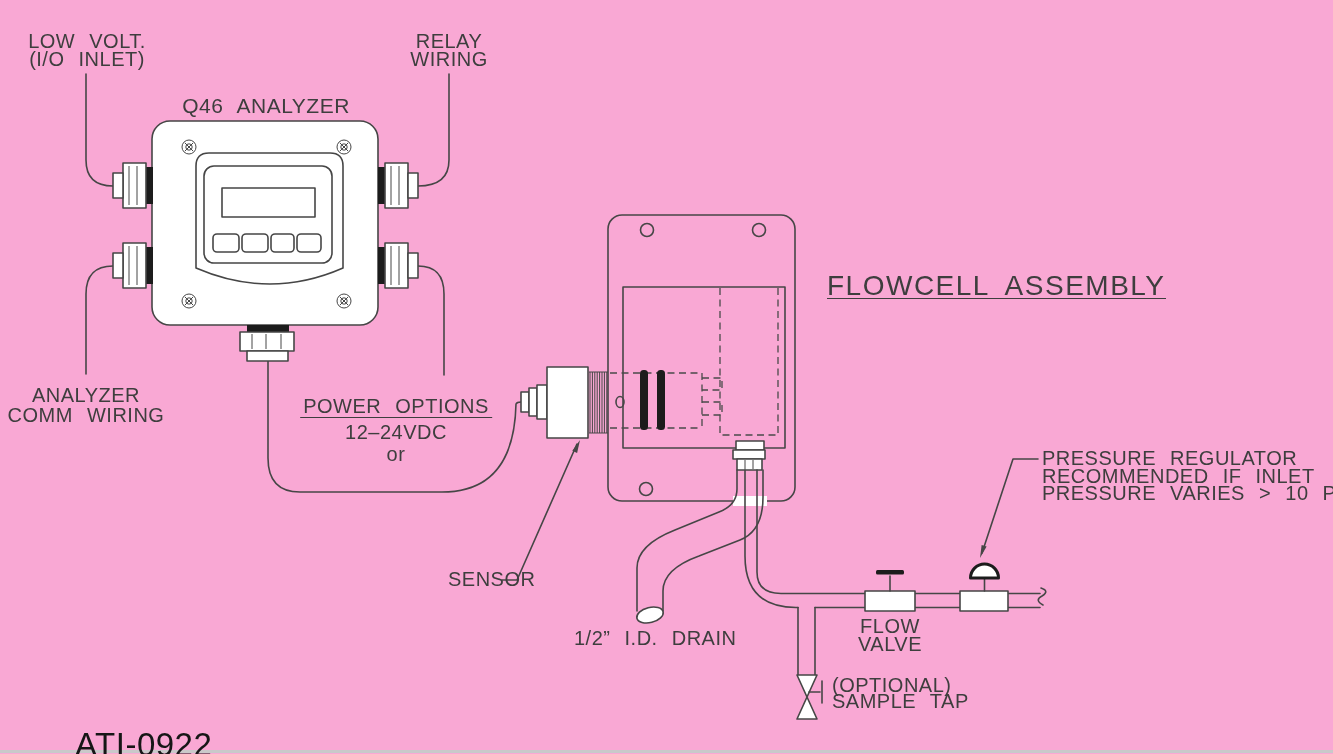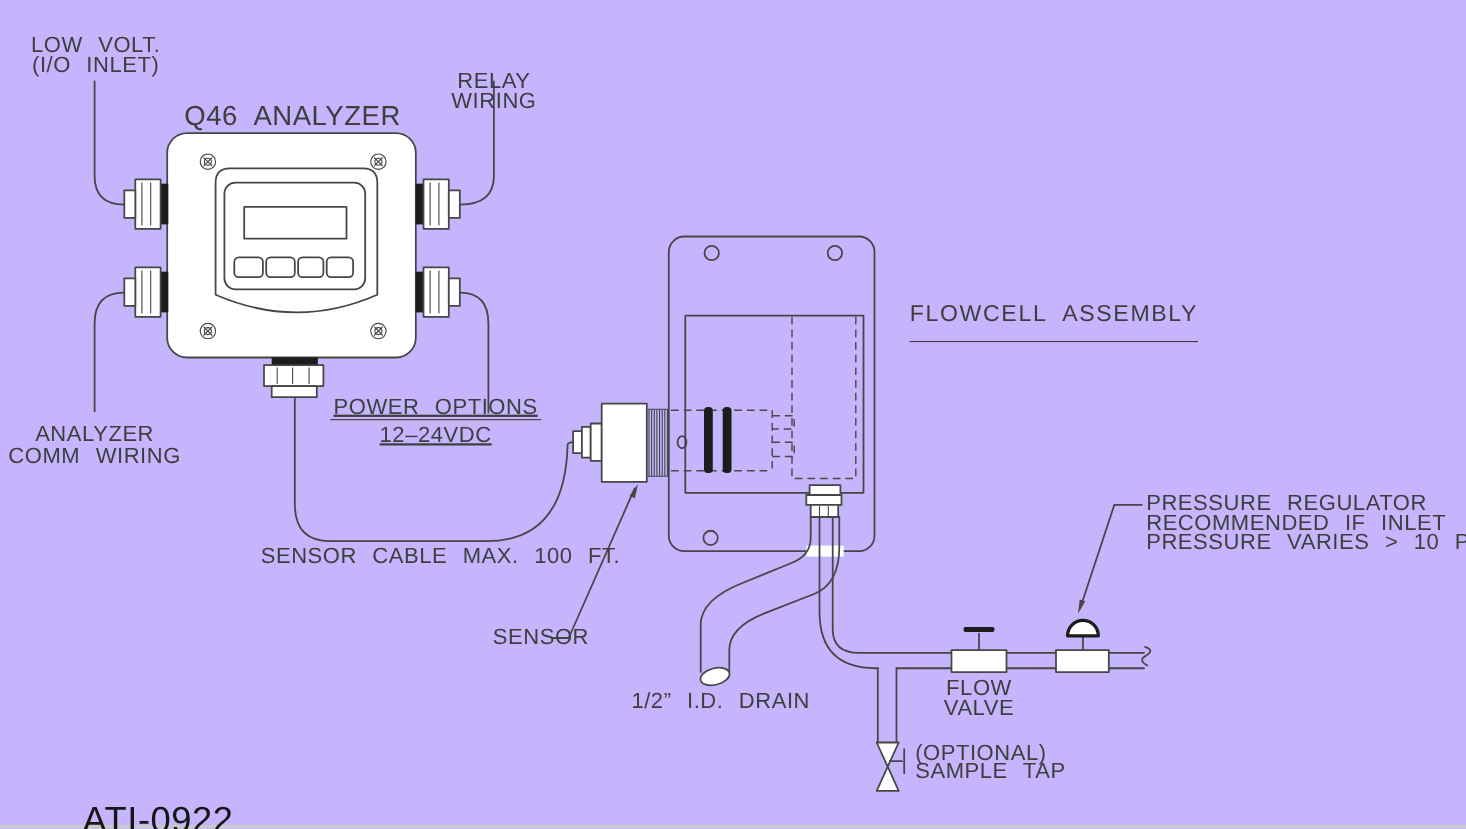--- a/index.html
+++ b/index.html
@@ -1,34 +1,34 @@
 <!DOCTYPE html>
 <html><head>
 <meta charset="utf-8">
 <style>
   html,body { margin:0; padding:0; background:#fff; }
   .stage {
-    position:relative; width:1333px; height:754px; background:#c4b5fd;
+    position:relative; width:1333px; height:754px; background:#f9a8d4;
     font-family:"Liberation Sans", sans-serif; overflow:hidden;
   }
   .stage svg { position:absolute; left:0; top:0; }
   .cad {
     position:absolute; color:#3e3e3e; font-size:20px; letter-spacing:.5px;
     word-spacing:8px; white-space:nowrap; line-height:18px;
   }
   .cad span { display:block; }
   .center { transform:translateX(-50%); text-align:center; }
   .u { display:inline-block; border-bottom:1.6px solid #3e3e3e; padding:0 3px 2px; }
   .lh20 { line-height:20px; }
   .lh17 { line-height:17.5px; }
   .lh16 { line-height:16px; }
   .lh22 { line-height:22px; }
   .title {
-    font-size:21px; letter-spacing:1.5px; border-bottom:1.7px solid #3e3e3e;
-    padding-bottom:15px;
+    font-size:28px; letter-spacing:1.5px; border-bottom:1.7px solid #3e3e3e;
+    padding-bottom:3px;
   }
   .docnum {
     font-size:33px; color:#161616; letter-spacing:.5px; word-spacing:0;
     line-height:34px;
   }
   
   .ln  { fill:none; stroke:#464646; stroke-width:1.6; stroke-linecap:round; stroke-linejoin:round; }
   .thin{ fill:none; stroke:#464646; stroke-width:1; }
   .dsh { fill:none; stroke:#4a4a4a; stroke-width:1.3; stroke-dasharray:7 4.5; }
   .wfill { fill:#ffffff; }
@@ -209,46 +209,44 @@
     </g>
 
     <rect x="0" y="750" width="1333" height="3" fill="#c9c9c9"></rect>
   </svg>
 
   <div class="cad center" style="left:87px; top:32px;">
     <span>LOW VOLT.</span>
     <span>(I/O INLET)</span>
   </div>
 
-  <div class="cad center" style="left:449px; top:32px;margin-top:33px;">
+  <div class="cad center" style="left:449px; top:32px;">
     <span>RELAY</span>
     <span>WIRING</span>
   </div>
 
-  <div class="cad center" style="left:266px; top:97px; font-size:25px;">
+  <div class="cad center" style="left:266px; top:97px; font-size:21px;">
     <span>Q46 ANALYZER</span>
   </div>
 
   <div class="cad center lh20" style="left:86px; top:385px;">
     <span>ANALYZER</span>
     <span>COMM WIRING</span>
   </div>
 
-  <div class="cad center" style="left:396px; top:361px;text-decoration:underline;">
+  <div class="cad center" style="left:396px; top:397px;">
     <span style="display:block;">
         <span class="u">POWER OPTIONS</span>
       </span>
     <span class="lh22" style="display:block; margin-top:3px;">
       <span class="lh22">12–24VDC</span>
+      <span class="lh22">or</span>
     </span>
   </div>
 
-  <div class="cad" style="left:237px; top:497px;">
-    <span>SENSOR CABLE MAX. 100 FT.</span>
-  </div>
 
   <div class="cad title" style="left:827px; top:277px;">
     <span>FLOWCELL ASSEMBLY</span>
   </div>
 
   <div class="cad" style="left:448px; top:570px;">
     <span>SENSOR</span>
   </div>
 
   <div class="cad" style="left:574px; top:629px;">

